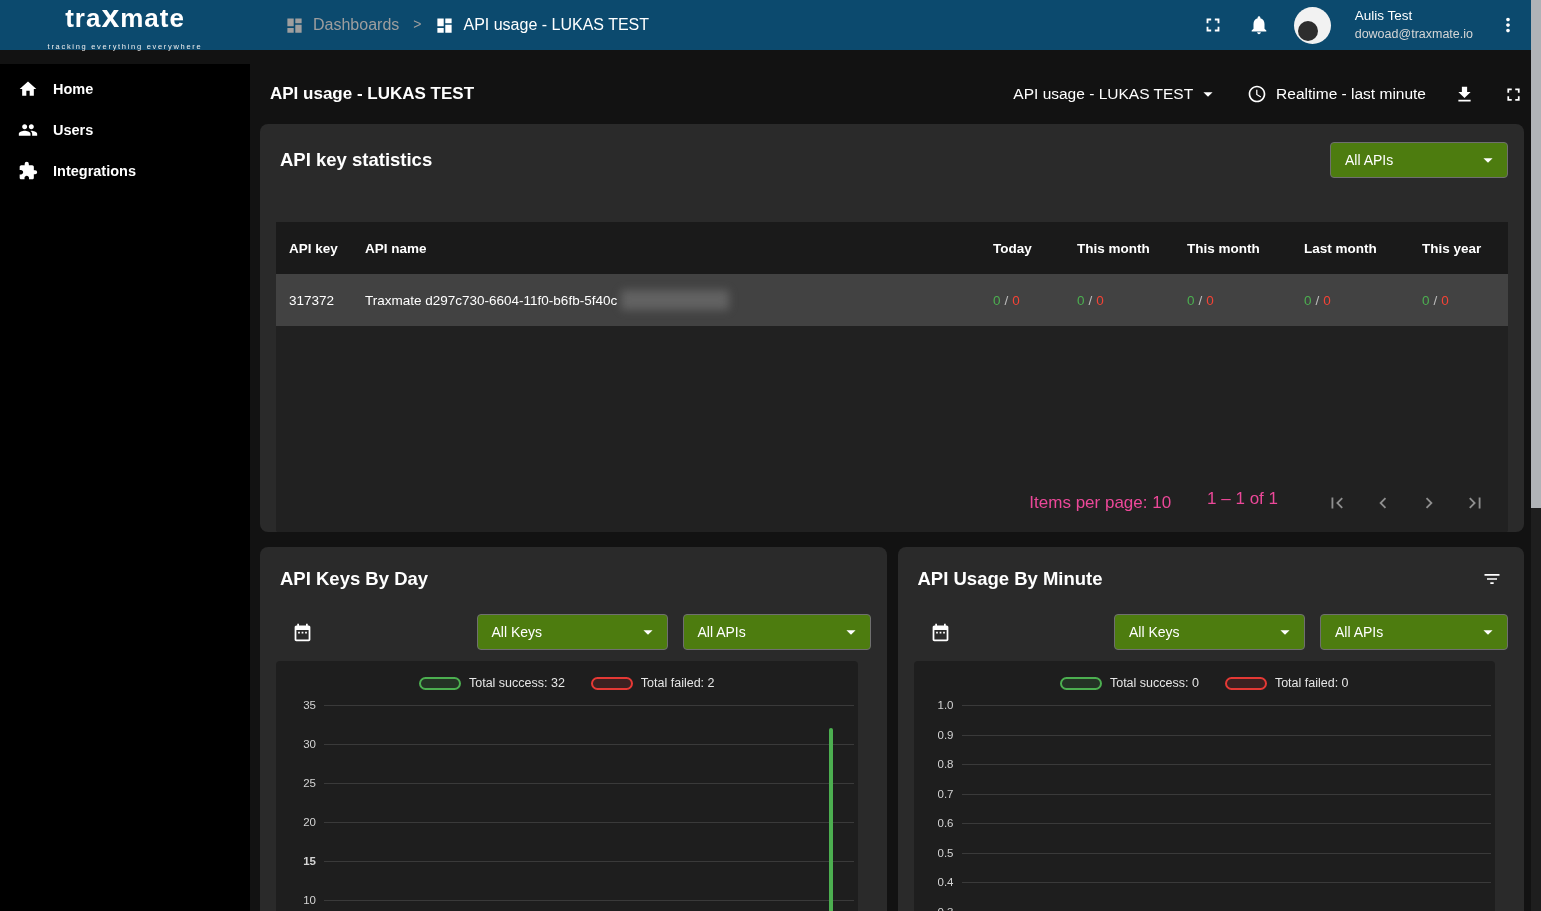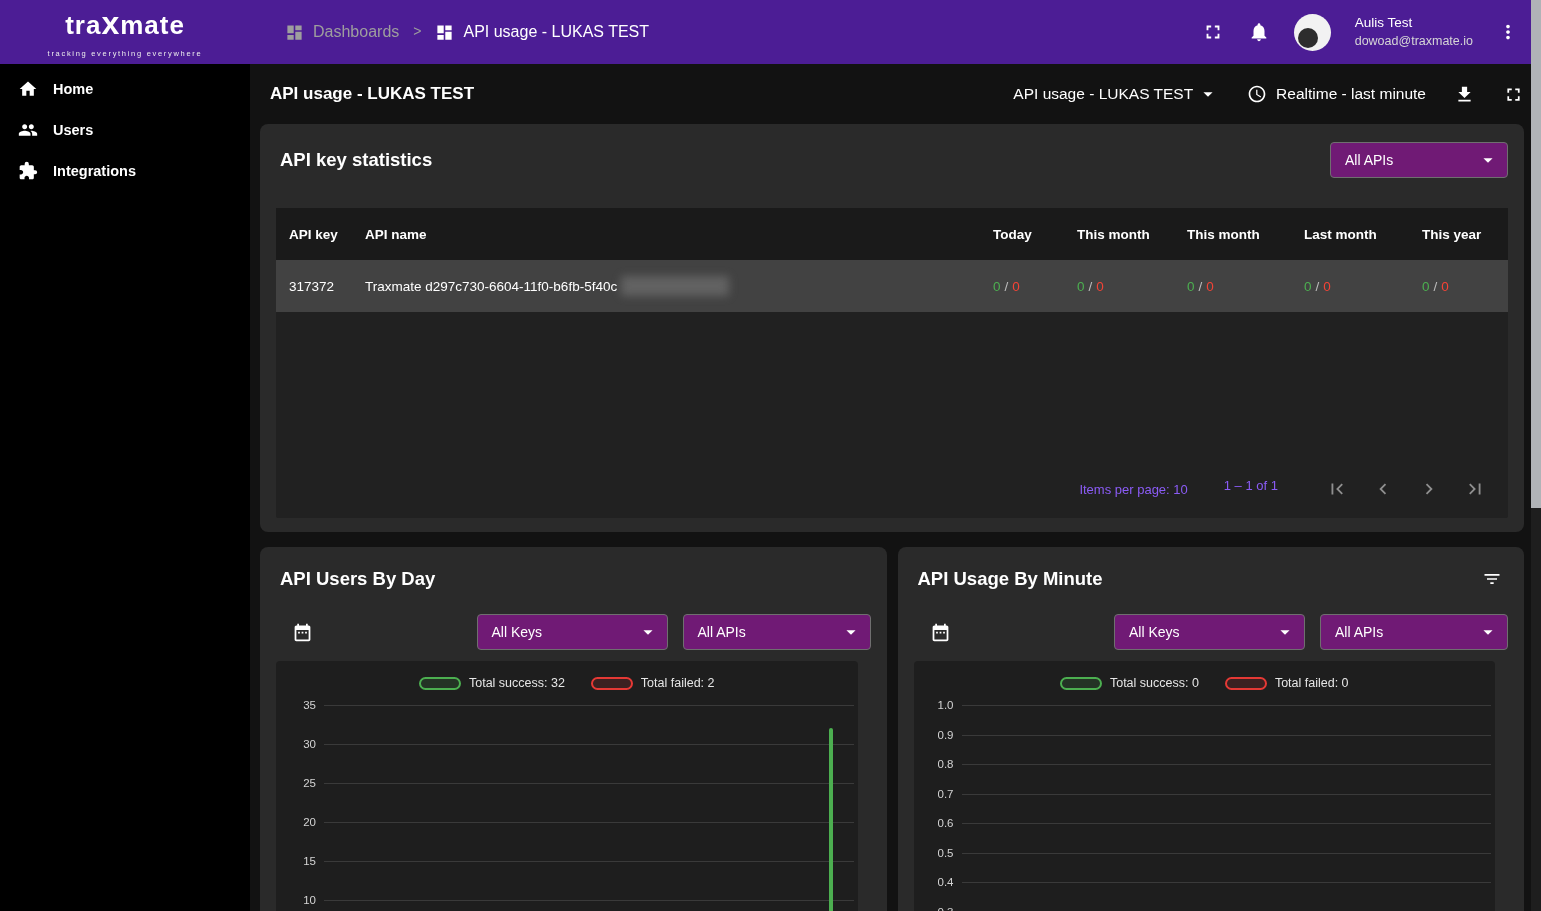--- a/index.html
+++ b/index.html
@@ -1,21 +1,21 @@
 <!DOCTYPE html>
 <html><head>
 <meta charset="utf-8">
 <style>
   * { margin:0; padding:0; box-sizing:border-box; }
   html,body { width:1541px; height:911px; overflow:hidden; background:#121212;
     font-family:"Liberation Sans", sans-serif; color:#fff; }
   button { font-family:inherit; }
 
   
-  .topbar { position:fixed; top:0; left:0; width:100%; height:64px; background:#4c1d95;
+  .topbar { position:fixed; top:0; left:0; width:100%; height:50px; background:#0c4a6e;
     display:flex; align-items:center; z-index:20; }
   .logo-block { width:250px; display:flex; flex-direction:column; align-items:center; cursor:pointer; }
   .logo { font-size:26px; font-weight:bold; letter-spacing:1px; line-height:1; }
   .logo .x { font-size:32px; }
   .tagline { font-size:7.5px; color:#eee; letter-spacing:1.7px; margin-top:10px; }
   .breadcrumb { display:flex; align-items:flex-start; margin-left:35px; font-size:16px; }
   .crumb { display:flex; align-items:center; gap:9px; cursor:pointer; }
   .crumb.dim { color:#9e9e9e; }
   .crumb-sep { color:#9e9e9e; font-size:14px; margin:0 14px; }
   .topbar-right { margin-left:auto; display:flex; align-items:center; gap:24px; margin-right:22px; }
@@ -38,24 +38,24 @@
   .main { position:absolute; left:250px; top:64px; right:0; bottom:0; padding:12px 17px 0 10px; }
   .page-head { display:flex; align-items:center; height:36px; margin-bottom:12px; padding-left:10px; }
   .page-title { font-size:17px; font-weight:bold; }
   .head-right { margin-left:auto; display:flex; align-items:center; gap:28px; }
   .dash-select { display:flex; align-items:center; gap:4px; font-size:15.5px; cursor:pointer;
     background:none; border:none; color:#fff; }
   .realtime { display:flex; align-items:center; gap:9px; font-size:15.5px; }
 
   .card { background:#2a2a2a; border-radius:8px; }
   .stats-card { height:408px; margin-bottom:15px; }
-  .card-head { display:flex; align-items:center; padding:18px 16px 30px 20px; }
+  .card-head { display:flex; align-items:center; padding:18px 16px 44px 20px; }
   .card-title { font-size:18.5px; font-weight:bold; }
 
-  .select { height:36px; background:#701a75; border:1px solid #6f6f6f; border-radius:4px;
+  .select { height:36px; background:#4d7c0f; border:1px solid #6f6f6f; border-radius:4px;
     display:flex; align-items:center; justify-content:space-between; padding:0 8px 0 14px;
     font-size:14px; cursor:pointer; color:#fff;text-align:center; }
   .apis-select { width:178px; margin-left:auto; }
 
   
   .table-wrap { margin:0 16px; background:#212121; height:310px; position:relative; border-radius:2px; }
   .t-head { display:flex; height:52px; align-items:center; background:#1a1a1a;
     font-weight:bold; font-size:13.5px; }
   .t-row { display:flex; height:52px; align-items:center; background:#424242; font-size:13.5px; cursor:pointer; }
   .col-key { width:77px; padding-left:13px; flex:none; }
@@ -64,21 +64,21 @@
   .col-week { width:110px; flex:none; }
   .col-month { width:117px; flex:none; }
   .col-lastmonth { width:118px; flex:none; }
   .col-year { width:86px; flex:none; }
   .g { color:#4caf50; }
   .r { color:#f44336; }
   .sep { color:#bdbdbd; margin:0 4px; }
   .redacted { width:108px; height:20px; margin-left:4px; border-radius:3px;
     background:rgba(150,150,150,0.38); filter:blur(4px); }
   .t-foot { position:absolute; left:0; right:0; bottom:0; height:58px; display:flex;
-    align-items:center; justify-content:flex-end; color:#8b5cf6; font-size:13px; padding-right:22px;text-align:center; }
+    align-items:center; justify-content:flex-end; color:#ec4899; font-size:17px; padding-right:22px;text-align:center; }
   .t-foot .range { margin:0 48px 8px 36px; }
   .page-btns { display:flex; align-items:center; gap:24px; }
   .page-btns .icon-btn { color:#8f8f8f; }
 
   
   .bottom-row { display:flex; gap:11px; }
   .half-card { flex:1; height:500px; padding:0 16px; }
   .half-head { display:flex; align-items:center; padding:21px 2px 0 4px; }
   .filter-row { display:flex; align-items:center; margin-top:24px; }
   .cal-btn { margin-left:16px; color:#fff; }
@@ -266,21 +266,21 @@
           </button>
         </div>
       </div>
     </div>
   </section>
 
   <div class="bottom-row">
 
     <section class="card half-card">
       <div class="half-head">
-        <span class="card-title">API Users By Day</span>
+        <span class="card-title">API Keys By Day</span>
       </div>
       <div class="filter-row">
         <button class="icon-btn cal-btn">
           <svg width="21" height="21" viewBox="0 0 24 24" fill="currentColor">
               <path d="M9 11H7v2h2v-2zm4 0h-2v2h2v-2zm4 0h-2v2h2v-2zm2-7h-1V2h-2v2H8V2H6v2H5c-1.11 0-1.99.9-1.99 2L3 20c0 1.1.89 2 2 2h14c1.1 0 2-.9 2-2V6c0-1.1-.9-2-2-2zm0 16H5V9h14v11z"></path>
             </svg>
         </button>
         <div class="select keys-select">
           <span>All Keys</span>
           <svg width="22" height="22" viewBox="0 0 24 24" fill="currentColor">
@@ -305,21 +305,21 @@
               <span class="swatch" style="border-color: rgb(229, 57, 53); background: rgba(229, 57, 53, 0.15);"></span>
               <span>Total failed: 2</span>
             </div>
           </div>
         <div class="plot-row">
           <div class="yticks">
               <div class="ytick" style="top: -1px;">35</div>
               <div class="ytick" style="top: 38px;">30</div>
               <div class="ytick" style="top: 77px;">25</div>
               <div class="ytick" style="top: 116px;">20</div>
-              <div class="ytick" style="top: 155px;">15</div>
+              <div class="ytick" style="top: 155px; font-weight: bold;">15</div>
               <div class="ytick" style="top: 194px;">10</div>
             </div>
           <div class="plot">
               <div class="gridline" style="top: 7px;"></div>
               <div class="gridline" style="top: 46px;"></div>
               <div class="gridline" style="top: 85px;"></div>
               <div class="gridline" style="top: 124px;"></div>
               <div class="gridline" style="top: 163px;"></div>
               <div class="gridline" style="top: 202px;"></div>
               <div class="spike" style="left: calc(95.8% - 2px); top: 30.4px; background: rgb(76, 175, 80);"></div>

